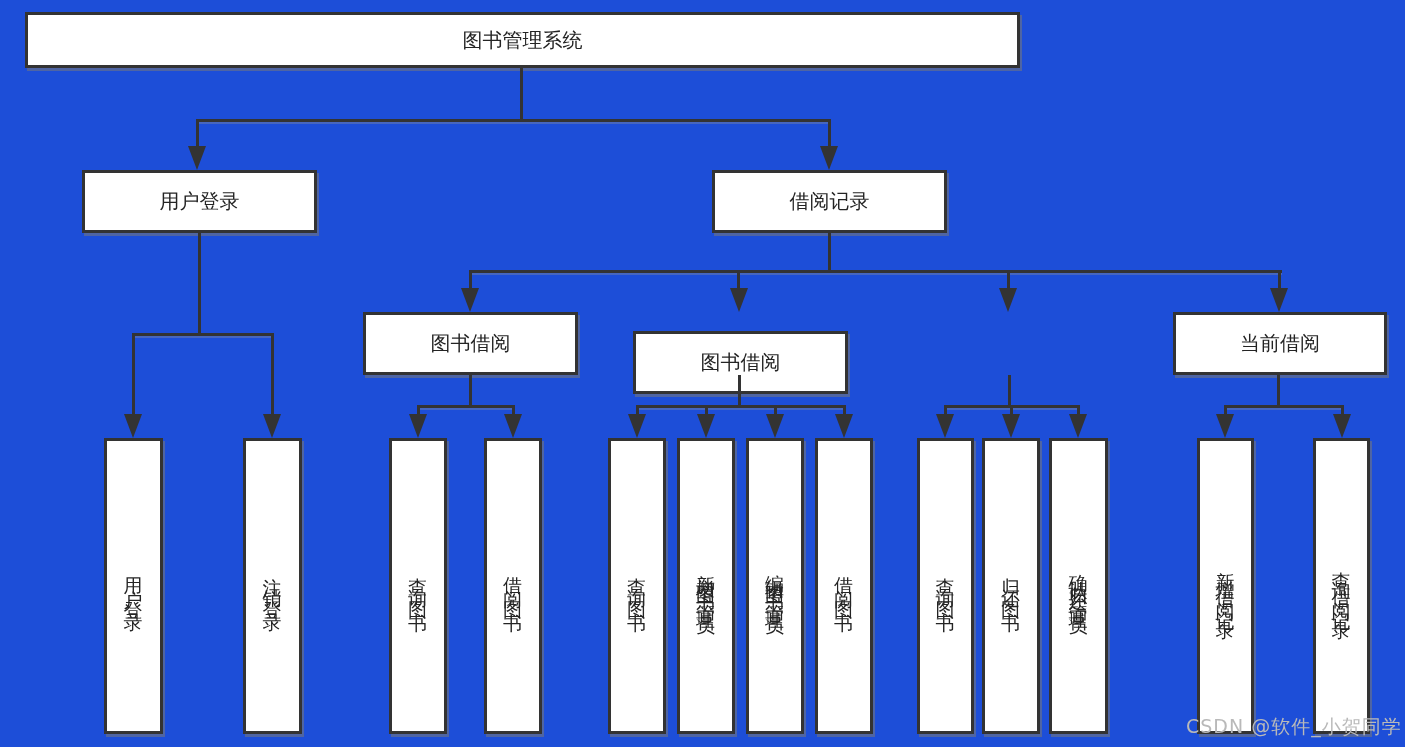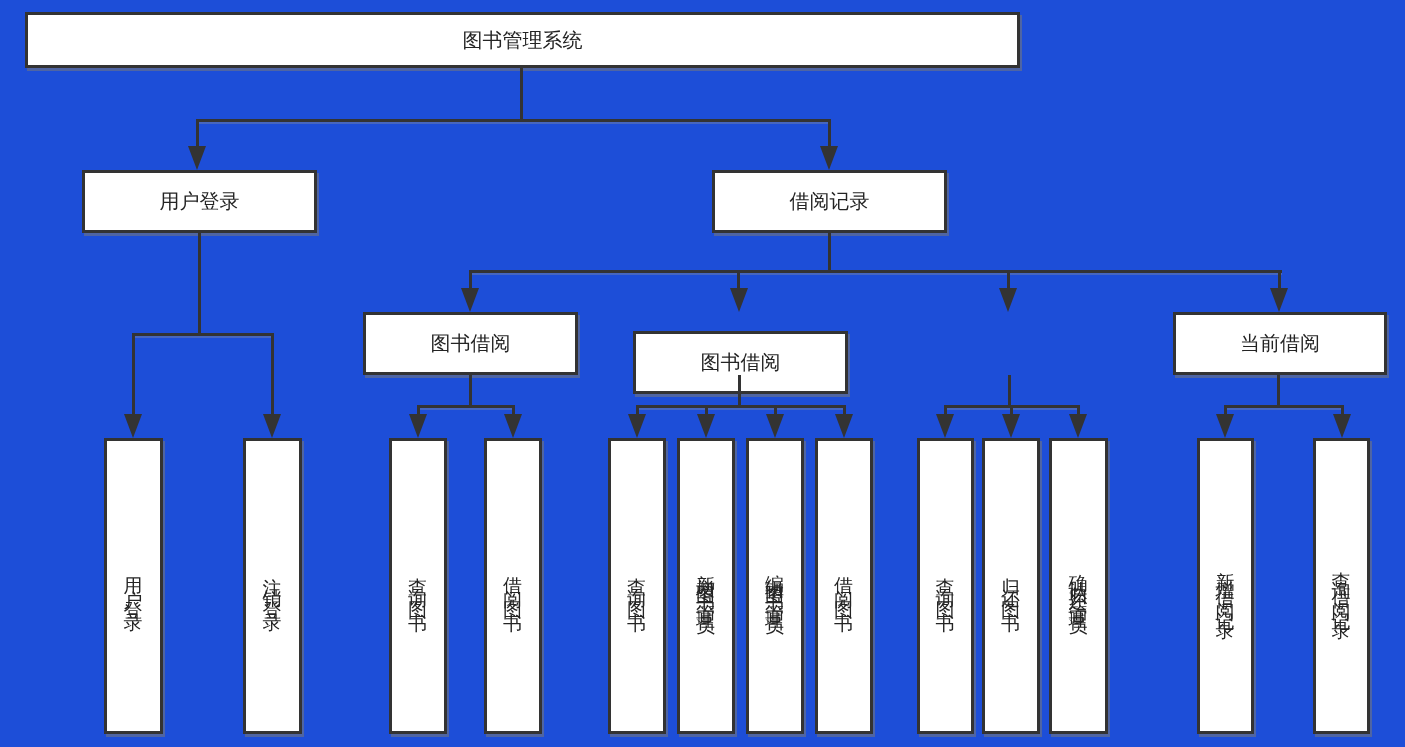--- a/index.html
+++ b/index.html
@@ -154,14 +154,15 @@
     <span>确认归还（管理员）</span>
   </div>
 
   <div class="box vbox ls6" style="left:1197px;top:438px;width:57px;height:296px;">
     <span>新增借阅记录</span>
   </div>
   <div class="box vbox ls6" style="left:1313px;top:438px;width:57px;height:296px;">
     <span>查询借阅记录</span>
   </div>
 
+  <div class="watermark">CSDN @软件_小贺同学</div>
 
 </div>
 
 </body></html>

